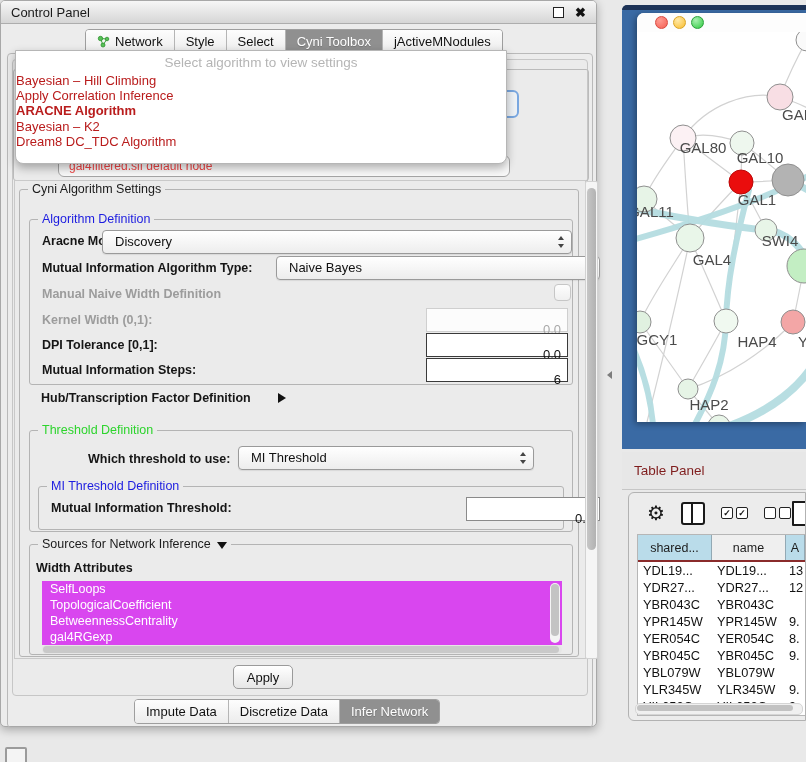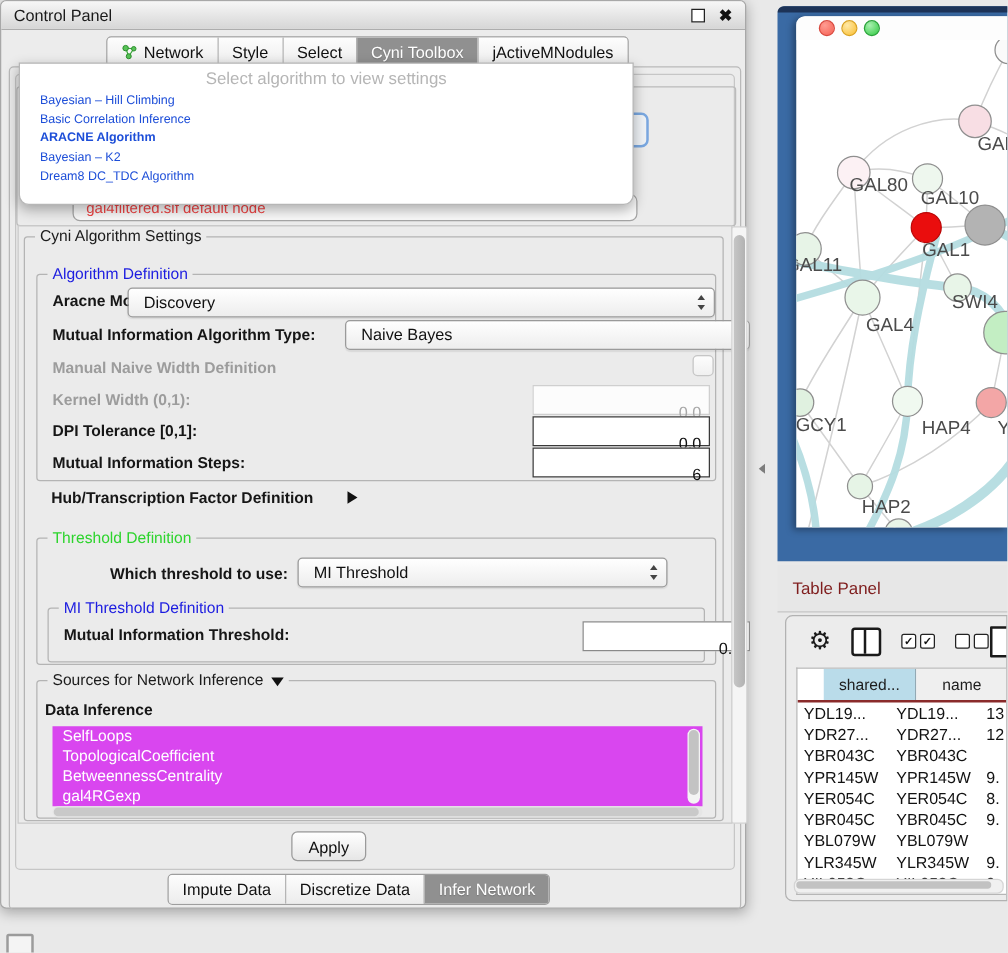--- a/index.html
+++ b/index.html
@@ -52,21 +52,21 @@
     white-space:nowrap;overflow:hidden;
   }
 
   
   .popup{
     left:14px;top:49px;width:492px;height:114px;background:#fff;
     border:1px solid #b6b6b6;border-radius:0 0 8px 8px;
     box-shadow:0 4px 10px rgba(0,0,0,.3);z-index:50;overflow:hidden;
   }
   .popup-prompt{height:20px;line-height:20px;margin-top:2px;text-align:center;color:#b5b5b5;font-size:13.5px;}
-  .popup-item{height:15.2px;line-height:15.2px;font-size:10px;color:#1d4ed8;padding-left:16px;white-space:nowrap;}
+  .popup-item{height:15.2px;line-height:15.2px;font-size:13px;color:#b91c1c;padding-left:0;white-space:nowrap;}
   .popup-item.hl{font-weight:bold;}
 
   
   .viewport{left:13px;top:179px;width:572px;height:479px;border:1px solid #c9c9c9;}
   .groupbox{border:1px solid #b4b4b4;border-radius:3px;}
   .gtitle{position:absolute;top:-8px;left:8px;background:#ebebeb;padding:0 4px;font-size:12.5px;color:#1b1b1b;white-space:nowrap;}
   .gtitle.blue{color:#1c1ce0;}
   .gtitle.green{color:#2dd42d;}
 
   .lbl{position:absolute;font-size:12.5px;font-weight:bold;color:#161616;white-space:nowrap;}
@@ -124,21 +124,21 @@
   .table-titlebar{left:622px;top:452px;width:184px;height:38px;background:#e7e7e7;border-bottom:1px solid #c6c6c6;display:flex;align-items:center;padding-left:12px;font-size:13.5px;color:#7f1d1d;}
   .table-panel{left:628px;top:492px;width:178px;height:229px;background:#ececec;border:1px solid #b2b2b2;border-radius:6px 0 0 6px;overflow:hidden;}
   .tp-toolbar{position:absolute;left:0;top:0;right:0;height:40px;display:flex;align-items:center;}
   .gear{font-size:20px;color:#1a1a1a;margin-left:18px;line-height:1;}
   .split-icon{width:20px;height:19px;border:2px solid #1a1a1a;border-radius:3px;margin-left:16px;position:relative;background:#fff;}
   .split-icon::after{content:"";position:absolute;left:8px;top:0;bottom:0;width:2px;background:#1a1a1a;}
   .pair{display:flex;gap:3px;margin-left:16px;}
   .mini-box{width:10px;height:10px;border:1.5px solid #222;border-radius:2px;font-size:9px;font-weight:bold;line-height:10px;text-align:center;color:#111;background:#fff;}
   .file-icon{position:absolute;right:-7px;top:8px;width:16px;height:21px;border:2px solid #1a1a1a;background:#fff;border-radius:1px;}
   .tbl-wrap{position:absolute;left:8px;top:41px;right:0;height:180px;background:#fff;border:1px solid #b6b6b6;border-right:none;overflow:hidden;}
-  .tbl-header{display:flex;height:25px;border-bottom:2px solid #8a2b2b;font-size:12.5px;color:#1d1d1d;padding-left:21px;}
+  .tbl-header{display:flex;height:25px;border-bottom:2px solid #8a2b2b;font-size:12.5px;color:#1d1d1d;}
   .th{display:flex;align-items:center;justify-content:center;border-right:1px solid #93a9b4;box-sizing:border-box;overflow:hidden;white-space:nowrap;}
   .th.blue{background:#badcea;}
   .th.plain{background:#efefef;}
   .c0{width:74px;flex:0 0 74px;}
   .c1{width:74px;flex:0 0 74px;}
   .c2{flex:1 1 auto;}
   .tr{display:flex;height:17px;font-size:12.8px;color:#121212;}
   .td{line-height:17px;white-space:nowrap;overflow:hidden;box-sizing:border-box;padding-left:5px;}
   .td.c2{padding-left:3px;}
   .tp-hscroll{position:absolute;left:6px;bottom:5px;width:166px;height:10px;background:#f0f0f0;border:1px solid #d5d5d5;border-radius:5px;}
@@ -187,21 +187,21 @@
   <div class="abs inner-panel"></div>
 
   <div class="abs bg-group"></div>
   <div class="abs blue-btn"></div>
   <div class="abs bg-combo">gal4filtered.sif default node</div>
 
   <div class="abs popup">
     <div class="popup-prompt">Select algorithm to view settings</div>
     <div id="popup-items">
         <div class="popup-item">Bayesian – Hill Climbing</div>
-        <div class="popup-item">Basic Correlation Inference</div>
+        <div class="popup-item">Apply Correlation Inference</div>
         <div class="popup-item hl">ARACNE Algorithm</div>
         <div class="popup-item">Bayesian – K2</div>
         <div class="popup-item">Dream8 DC_TDC Algorithm</div>
       </div>
   </div>
 
   <div class="abs viewport"></div>
 
   <div class="abs groupbox" style="left:18px;top:188px;width:560px;height:468px;">
     <span class="gtitle">Cyni Algorithm Settings</span>
@@ -254,21 +254,21 @@
 
     <div class="abs groupbox" style="left:8px;top:55px;width:526px;height:44px;">
       <span class="gtitle blue">MI Threshold Definition</span>
       <span class="lbl" style="left:12px;top:14px;">Mutual Information Threshold:</span>
       <div class="tfield" style="left:384px;top:10px;width:134px;height:23px;border-width:1px;border-color:#8a8a8a;margin-left:43px;">0.5</div>
     </div>
   </div>
 
   <div class="abs groupbox" style="left:28px;top:543px;width:544px;height:111px;">
     <span class="gtitle"><span>Sources for Network Inference</span><span class="tri-down"></span></span>
-    <span class="lbl" style="left:6px;top:16px;">Data Inference</span>
+    <span class="lbl" style="left:6px;top:16px;">Width Attributes</span>
     <div class="attr-list" id="attr-list">
       <div class="attr-item">SelfLoops</div>
         <div class="attr-item">TopologicalCoefficient</div>
         <div class="attr-item">BetweennessCentrality</div>
         <div class="attr-item">gal4RGexp</div>
         <div class="attr-vscroll">
           <div class="thumb"></div>
         </div>
     </div>
     <div class="hscroll" style="left:12px;top:100px;width:520px;height:9px;">

